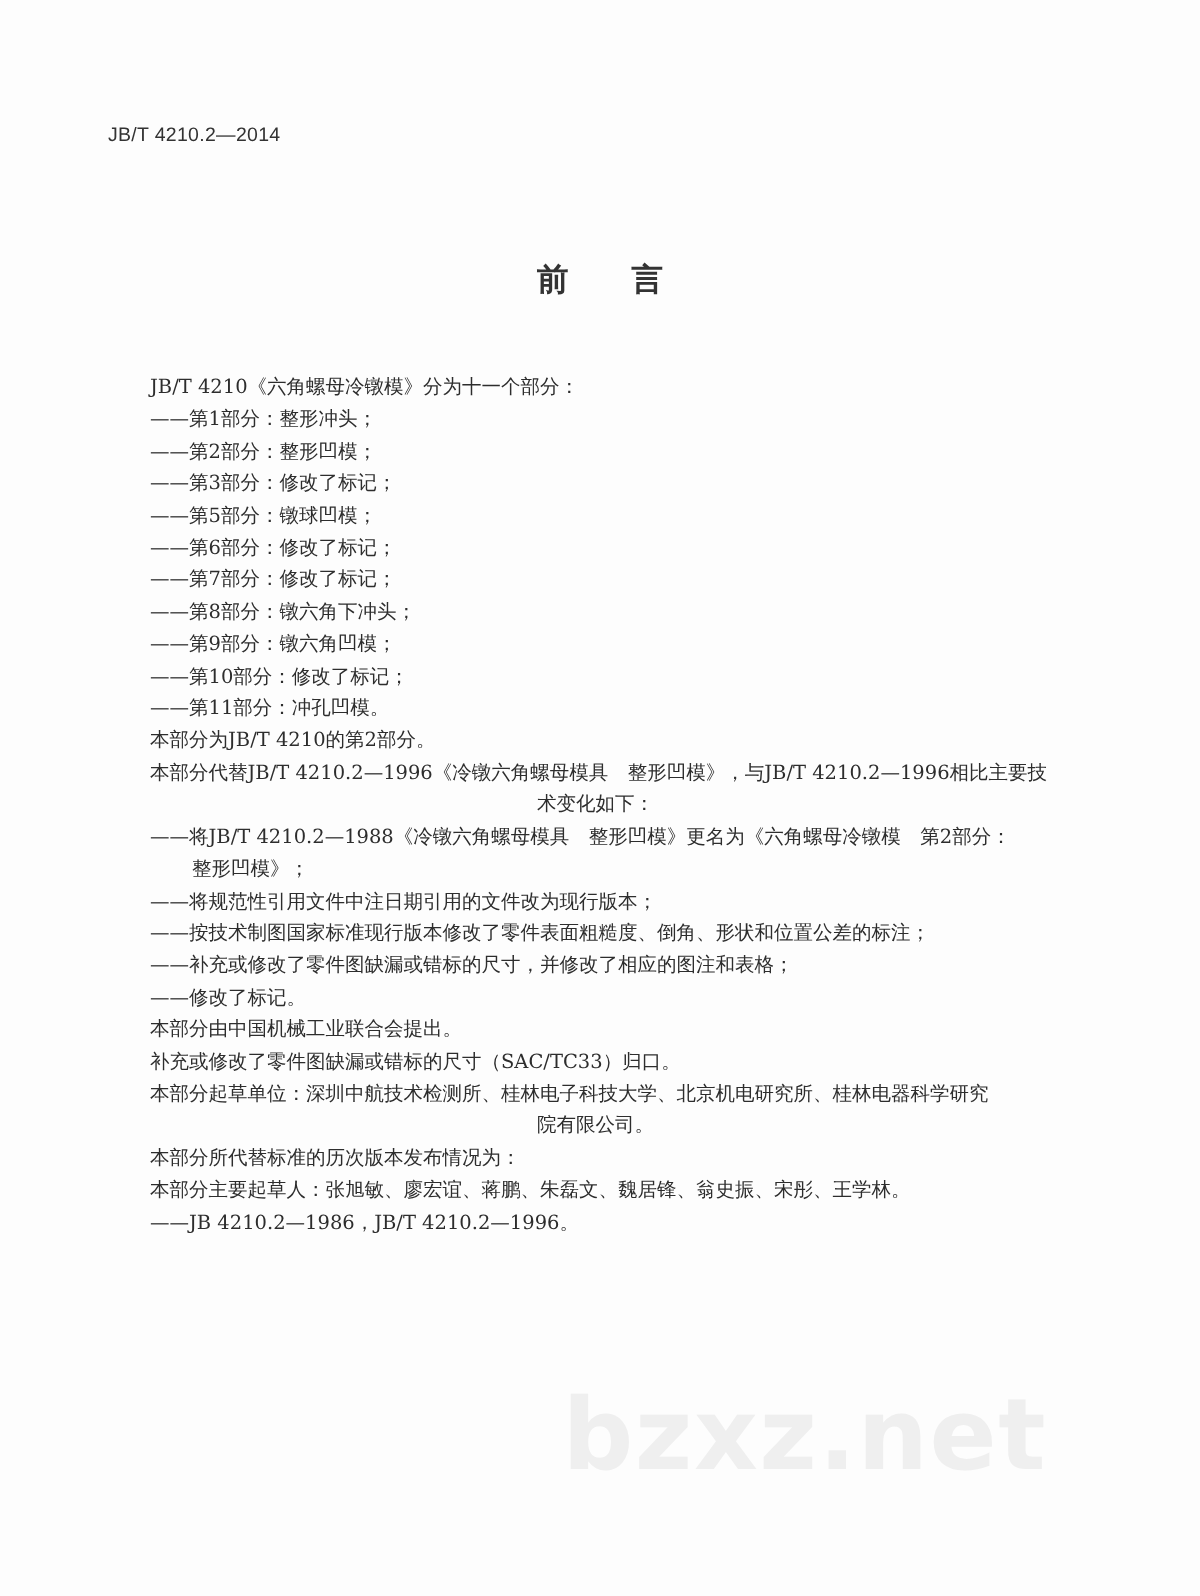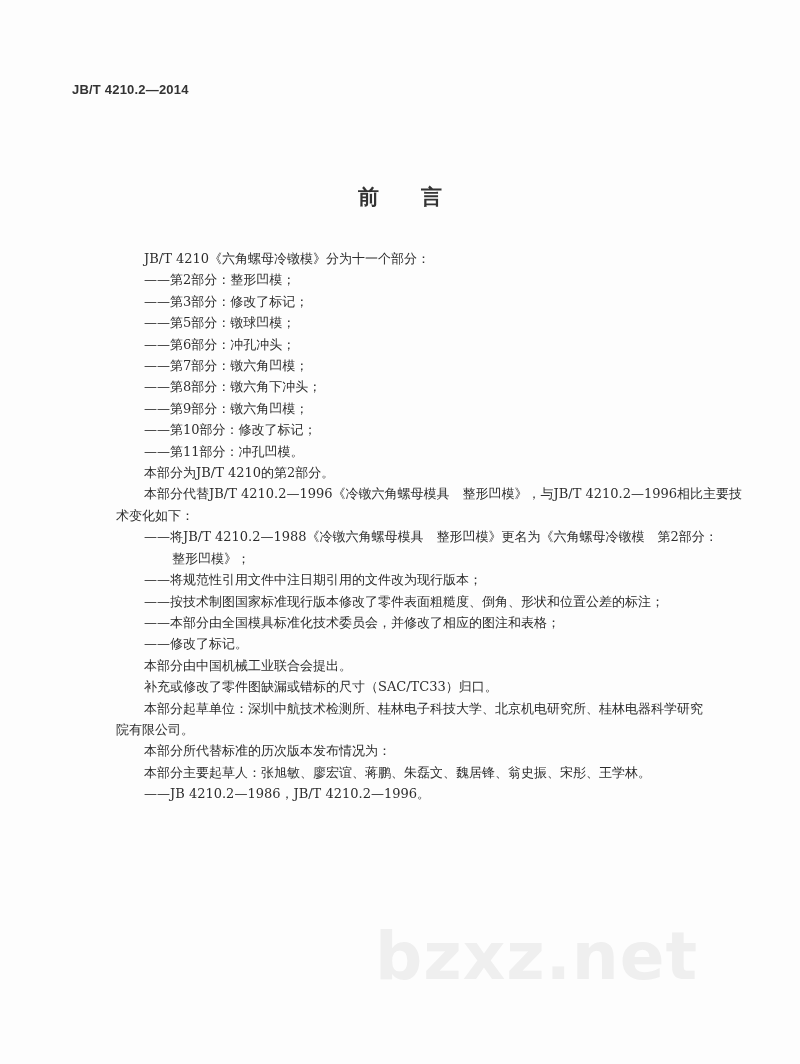--- a/index.html
+++ b/index.html
@@ -2,67 +2,67 @@
 <html><head>
 <meta charset="utf-8">
 <style>
   html, body { margin:0; padding:0; }
   body {
     width:800px; height:1064px; background:#fdfdfd; position:relative; overflow:hidden;
     font-family: "DejaVu Serif", "Liberation Serif", serif; color:#2a2a2a;
   }
   .std-code {
     position:absolute; left:72px; top:82px;
-    font-family:"Liberation Sans", "DejaVu Sans", sans-serif; font-weight:bold;
+    font-family:"Liberation Sans", "DejaVu Sans", sans-serif; font-weight:normal;
     font-size:13px; color:#333; letter-spacing:0.2px;
   }
   .title {
     position:absolute; left:0; width:800px; top:172px; text-align:center;
     font-family:"DejaVu Sans", sans-serif; font-weight:bold; font-size:21px; color:#333;
     letter-spacing:0;
-    margin-top:11px;
   }
   .title span.gap { display:inline-block; width:42px; }
-  .body { position:absolute; left:72px; top:248px; width:650px;margin-left:44px; }
+  .body { position:absolute; left:72px; top:248px; width:650px; }
   .line { font-size:13px; line-height:21.4px; white-space:nowrap; color:#2d2d2d; }
   .ind1 { padding-left:28px; }
   .ind2 { padding-left:56px; }
-  .ind0 { padding-left:0; }
+  .ind0 { padding-left:0;text-align:center; }
   .watermark {
     position:absolute; left:375px; top:918px;
     font-family:"DejaVu Sans", sans-serif; font-weight:bold; font-size:66px;
     color:#efefef; letter-spacing:1px;
   }
 </style>
 </head>
 <body>
 
 <div class="std-code">JB/T 4210.2—2014</div>
 
 <div class="title"><span>前</span><span class="gap"></span><span>言</span></div>
 
 <div class="body">
   <div class="line ind1">JB/T 4210《六角螺母冷镦模》分为十一个部分：</div>
+  <div class="line ind1">——第1部分：整形冲头；</div>
   <div class="line ind1">——第2部分：整形凹模；</div>
   <div class="line ind1">——第3部分：修改了标记；</div>
   <div class="line ind1">——第5部分：镦球凹模；</div>
-  <div class="line ind1">——第6部分：冲孔冲头；</div>
-  <div class="line ind1">——第7部分：镦六角凹模；</div>
+  <div class="line ind1">——第6部分：修改了标记；</div>
+  <div class="line ind1">——第7部分：修改了标记；</div>
   <div class="line ind1">——第8部分：镦六角下冲头；</div>
   <div class="line ind1">——第9部分：镦六角凹模；</div>
   <div class="line ind1">——第10部分：修改了标记；</div>
   <div class="line ind1">——第11部分：冲孔凹模。</div>
   <div class="line ind1">本部分为JB/T 4210的第2部分。</div>
   <div class="line ind1">本部分代替JB/T 4210.2—1996《冷镦六角螺母模具　整形凹模》，与JB/T 4210.2—1996相比主要技</div>
   <div class="line ind0">术变化如下：</div>
   <div class="line ind1">——将JB/T 4210.2—1988《冷镦六角螺母模具　整形凹模》更名为《六角螺母冷镦模　第2部分：</div>
   <div class="line ind2">整形凹模》；</div>
   <div class="line ind1">——将规范性引用文件中注日期引用的文件改为现行版本；</div>
   <div class="line ind1">——按技术制图国家标准现行版本修改了零件表面粗糙度、倒角、形状和位置公差的标注；</div>
-  <div class="line ind1">——本部分由全国模具标准化技术委员会，并修改了相应的图注和表格；</div>
+  <div class="line ind1">——补充或修改了零件图缺漏或错标的尺寸，并修改了相应的图注和表格；</div>
   <div class="line ind1">——修改了标记。</div>
   <div class="line ind1">本部分由中国机械工业联合会提出。</div>
   <div class="line ind1">补充或修改了零件图缺漏或错标的尺寸（SAC/TC33）归口。</div>
   <div class="line ind1">本部分起草单位：深圳中航技术检测所、桂林电子科技大学、北京机电研究所、桂林电器科学研究</div>
   <div class="line ind0">院有限公司。</div>
   <div class="line ind1">本部分所代替标准的历次版本发布情况为：</div>
   <div class="line ind1">本部分主要起草人：张旭敏、廖宏谊、蒋鹏、朱磊文、魏居锋、翁史振、宋彤、王学林。</div>
   <div class="line ind1">——JB 4210.2—1986，JB/T 4210.2—1996。</div>
 </div>
 

